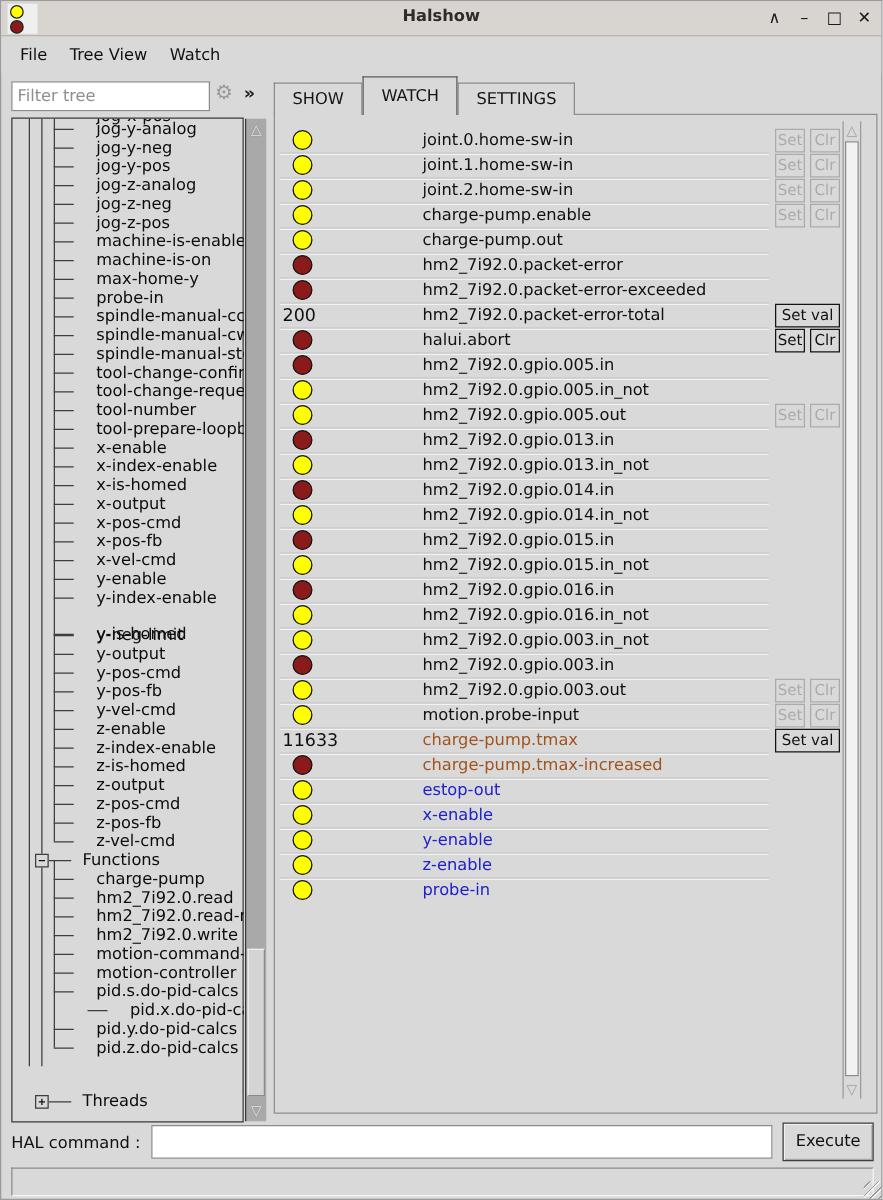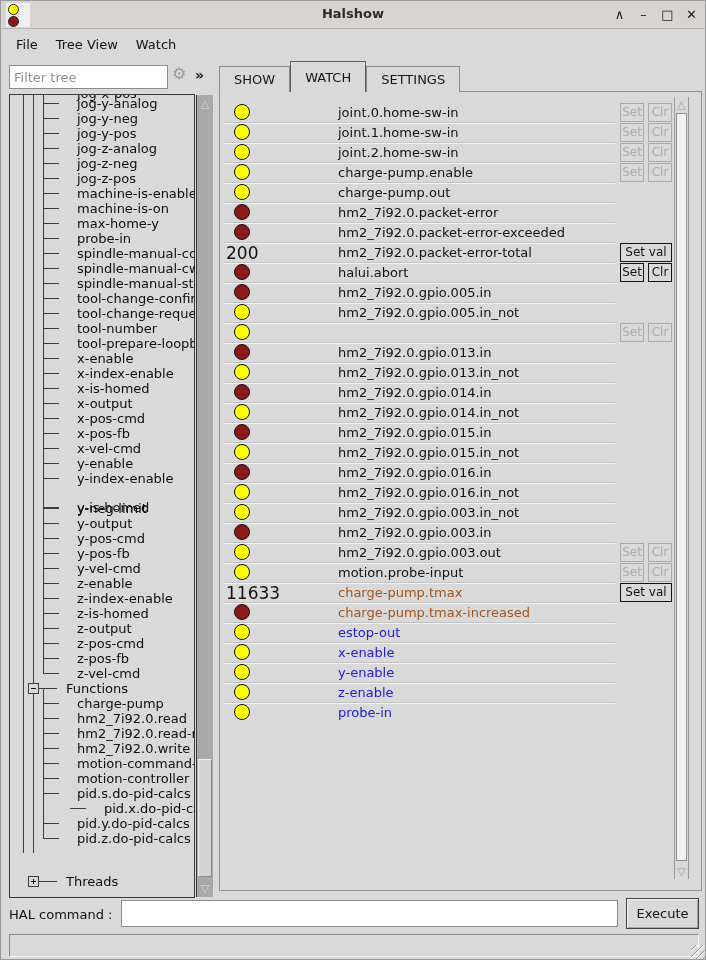--- a/index.html
+++ b/index.html
@@ -63,21 +63,21 @@
 
   
   .pane { position:absolute; left:218px; top:90px; width:483px; height:800px;
           border:1px solid #8f8f8f; background:#d9d9d9; z-index:2; }
   .watch-canvas { position:absolute; left:4px; top:4px; width:448px; height:792px; overflow:hidden; }
   .watch-row { position:absolute; left:0; width:100%; height:20px; }
   .led { position:absolute; left:10px; top:1px; width:16px; height:16px; border-radius:50%;
          border:1.5px solid #111; }
   .led.yellow { background:#ffff00; }
   .led.red { background:#8b1b1b; }
-  .w-value { position:absolute; left:2px; top:0; height:20px; line-height:20px; font-size:17px; color:#111; }
+  .w-value { position:absolute; left:2px; top:0; height:20px; line-height:20px; font-size:14px; color:#111; }
   .w-name { position:absolute; left:114px; top:0; height:20px; line-height:20px; font-size:13px; color:#111; white-space:nowrap; }
   .w-name.brown { color:#a0551e; }
   .w-name.blue { color:#2020cc; }
   .w-divider { position:absolute; left:0px; width:391px; height:2px;
                border-top:1px solid #c3c3c3; border-bottom:1px solid #f2f2f2; }
   .wbtn { position:absolute; top:0px; height:19px; background:#d9d9d9; font-size:12px;
           font-family:"DejaVu Sans",sans-serif; text-align:center; line-height:17px; }
   .wbtn.on  { border:1px solid #141414; color:#111; }
   .wbtn.off { border:1px solid #ababab; color:#ababab; }
   .watch-scrollbar { position:absolute; left:454px; top:5px; width:15px; height:782px;
@@ -425,20 +425,21 @@
           <div class="w-name">hm2_7i92.0.gpio.005.in</div>
         </div>
         <div class="w-divider" style="top: 206px;"></div>
         <div class="watch-row" style="top: 207px;">
           <div class="led yellow"></div>
           <div class="w-name">hm2_7i92.0.gpio.005.in_not</div>
         </div>
         <div class="w-divider" style="top: 226px;"></div>
         <div class="watch-row" style="top: 227px;">
           <div class="led yellow"></div>
+          <div class="w-name">hm2_7i92.0.gpio.005.out</div>
           <div class="wbtn off" style="left: 396px; width: 24px;">Set</div>
           <div class="wbtn off" style="left: 424px; width: 24px;">Clr</div>
         </div>
         <div class="w-divider" style="top: 246px;"></div>
         <div class="watch-row" style="top: 247px;">
           <div class="led red"></div>
           <div class="w-name">hm2_7i92.0.gpio.013.in</div>
         </div>
         <div class="w-divider" style="top: 266px;"></div>
         <div class="watch-row" style="top: 267px;">

